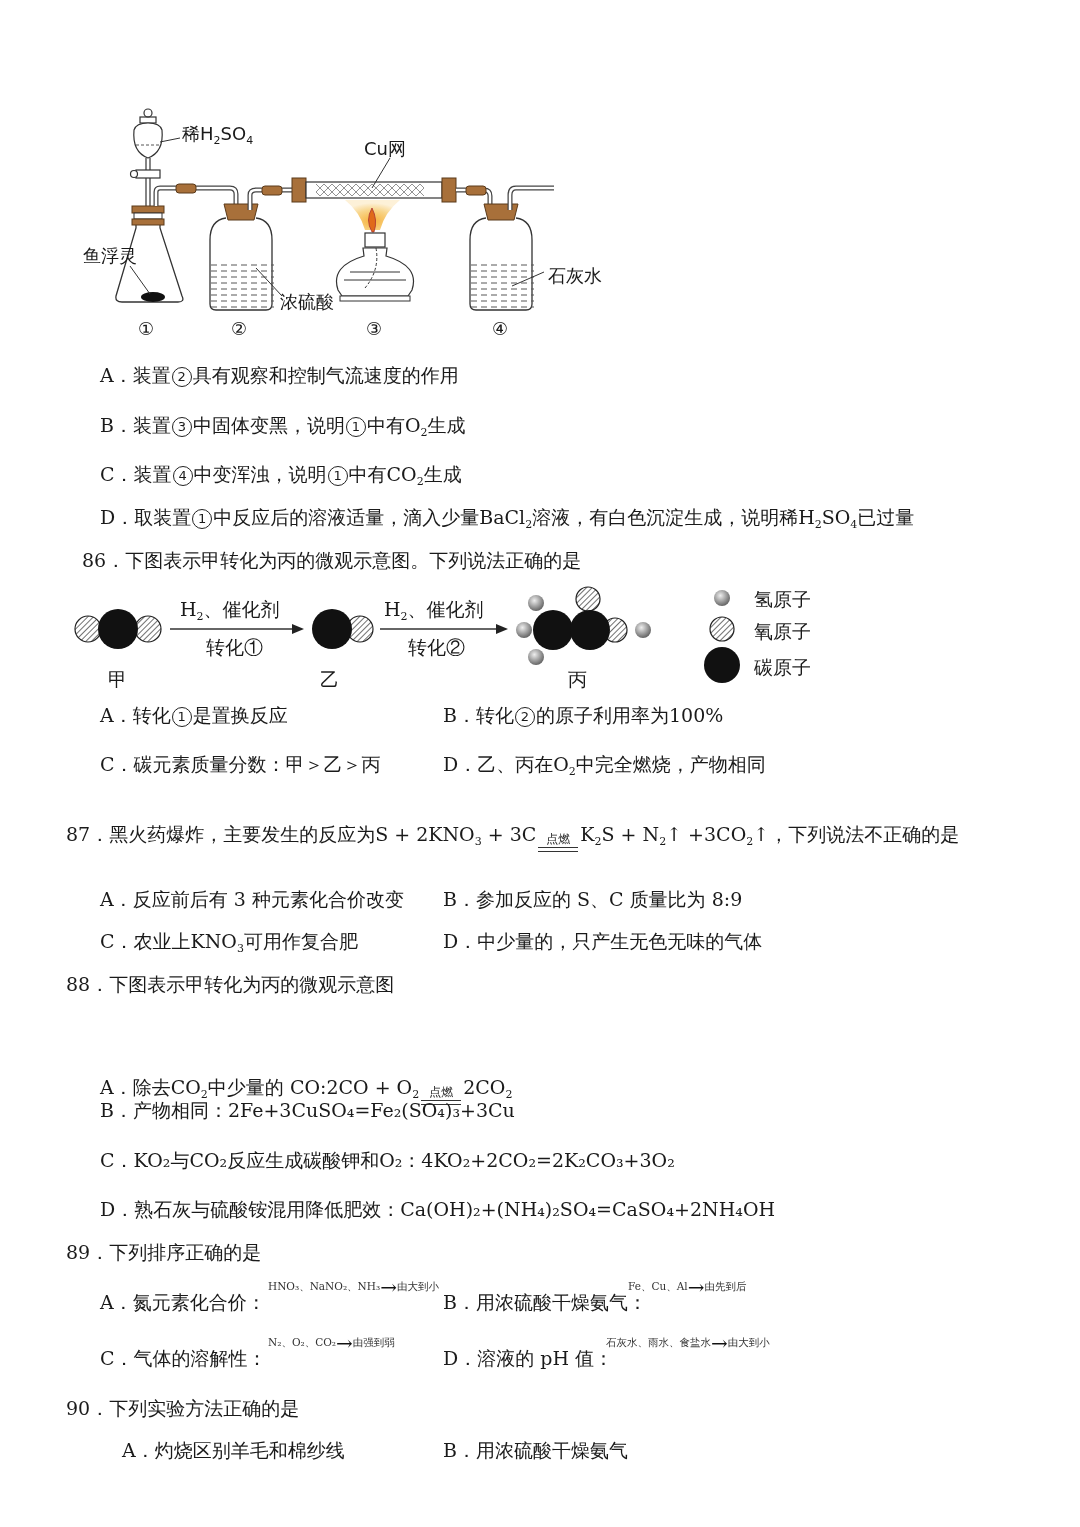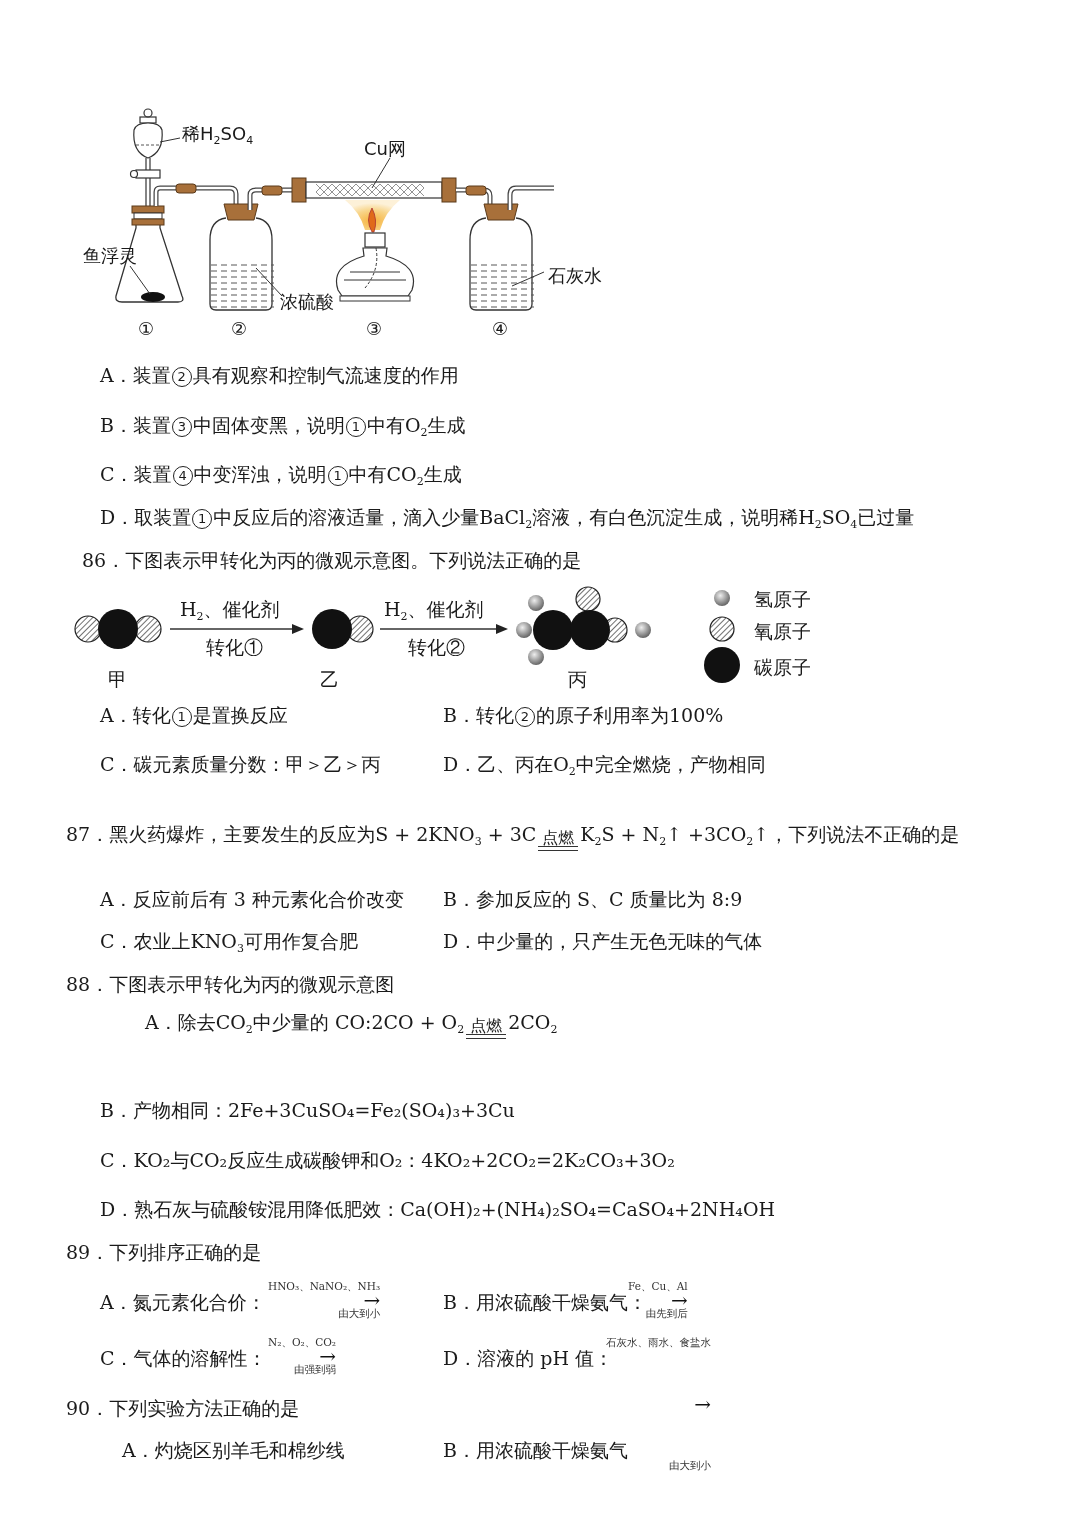--- a/index.html
+++ b/index.html
@@ -4,23 +4,23 @@
 <style>
   html, body { margin:0; padding:0; background:#ffffff; }
   body { width:1080px; height:1527px; position:relative; overflow:hidden;
          font-family:"DejaVu Serif","Liberation Serif",serif; color:#1a1a1a; }
   .abs { position:absolute; white-space:nowrap; }
   .txt { font-size:19px; line-height:24px; }
   sub { font-size:11px; vertical-align:-4px; line-height:0; }
   .circ { display:inline-block; width:18px; height:18px; border:1.3px solid #222; border-radius:50%;
           font-size:13px; line-height:18px; text-align:center; margin:0 1px; vertical-align:1px; font-family:"DejaVu Sans",sans-serif; }
   .cond { display:inline-flex; flex-direction:column; align-items:center; vertical-align:-2px; margin:0 2px; }
-  .cond .top { font-size:16px; line-height:16px; }
+  .cond .top { font-size:12px; line-height:16px; }
   .cond .eq { width:40px; border-top:1.2px solid #333; border-bottom:1.2px solid #333; height:3px; }
-  .seq { position:absolute; display:flex; flex-direction:column; align-items:flex-end; font-size:10.5px; line-height:13px; color:#333; }
+  .seq { position:absolute; display:flex; align-items:flex-start; font-size:10.5px; line-height:13px; color:#333; }
   .seq .arr { font-size:20px; line-height:14px; color:#111; }
   .label-sm { font-size:18px; font-family:"DejaVu Sans",sans-serif; }
 </style>
 </head>
 <body>
 
 <div class="abs" style="left:60px;top:100px;width:560px;height:250px;">
   <svg width="560" height="250" viewBox="0 0 560 250">
     <defs>
       <pattern id="dash" width="10" height="6" patternUnits="userSpaceOnUse">
@@ -224,21 +224,21 @@
 <div class="abs txt" style="left:100px;top:929px;">
   <span>C．</span><span>农业上KNO</span><sub>3</sub><span>可用作复合肥</span>
 </div>
 <div class="abs txt" style="left:443px;top:929px;">
   <span>D．</span><span>中少量的，只产生无色无味的气体</span>
 </div>
 
 <div class="abs txt" style="left:66px;top:972px;">
   <span>88．</span><span>下图表示甲转化为丙的微观示意图</span>
 </div>
-<div class="abs txt" style="left:100px;top:1010px;margin-left:45px;">
+<div class="abs txt" style="left:100px;top:1075px;">
   <span>A．</span><span>除去CO</span><sub>2</sub><span>中少量的 CO:2CO + O</span><sub>2</sub><span class="cond">
       <span class="top">点燃</span>
       <span class="eq"></span>
     </span><span>2CO</span><sub>2</sub>
 </div>
 <div class="abs txt" style="left:100px;top:1098px;">
   <span>B．</span><span>产物相同：2Fe+3CuSO₄=Fe₂(SO₄)₃+3Cu</span>
 </div>
 <div class="abs txt" style="left:100px;top:1148px;">
   <span>C．</span><span>KO₂与CO₂反应生成碳酸钾和O₂：4KO₂+2CO₂=2K₂CO₃+3O₂</span>
@@ -270,21 +270,21 @@
   <span>C．</span><span>气体的溶解性：</span>
 </div>
 <div class="seq" style="left:268px;top:1336px;">
   <span>N₂、O₂、CO₂</span>
     <span class="arr">→</span>
     <span>由强到弱</span>
 </div>
 <div class="abs txt" style="left:443px;top:1346px;">
   <span>D．</span><span>溶液的 pH 值：</span>
 </div>
-<div class="seq" style="left:606px;top:1336px;gap:48px;">
+<div class="seq" style="left:606px;top:1336px;">
   <span>石灰水、雨水、食盐水</span>
     <span class="arr">→</span>
     <span>由大到小</span>
 </div>
 
 <div class="abs txt" style="left:66px;top:1396px;">
   <span>90．</span><span>下列实验方法正确的是</span>
 </div>
 <div class="abs txt" style="left:100px;top:1438px;margin-left:22px;">
   <span>A．</span><span>灼烧区别羊毛和棉纱线</span>

